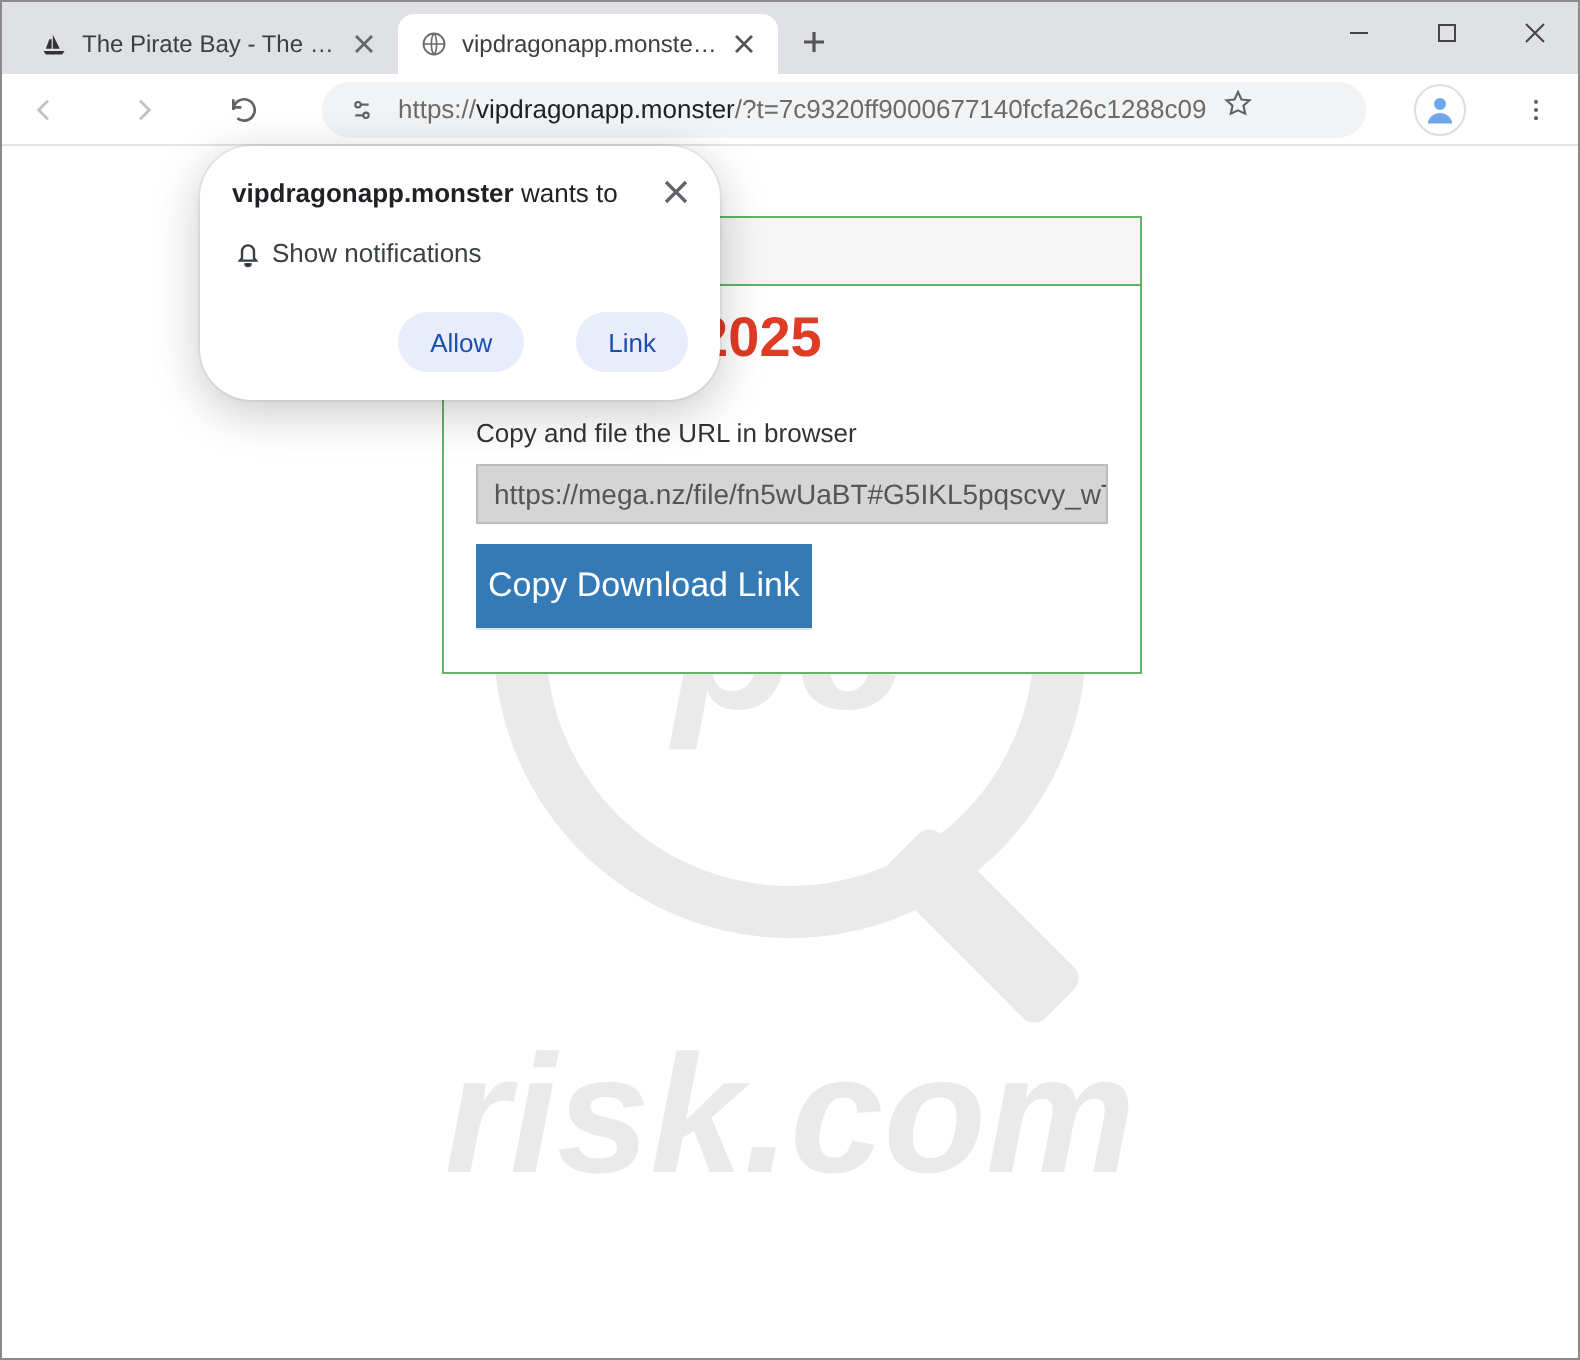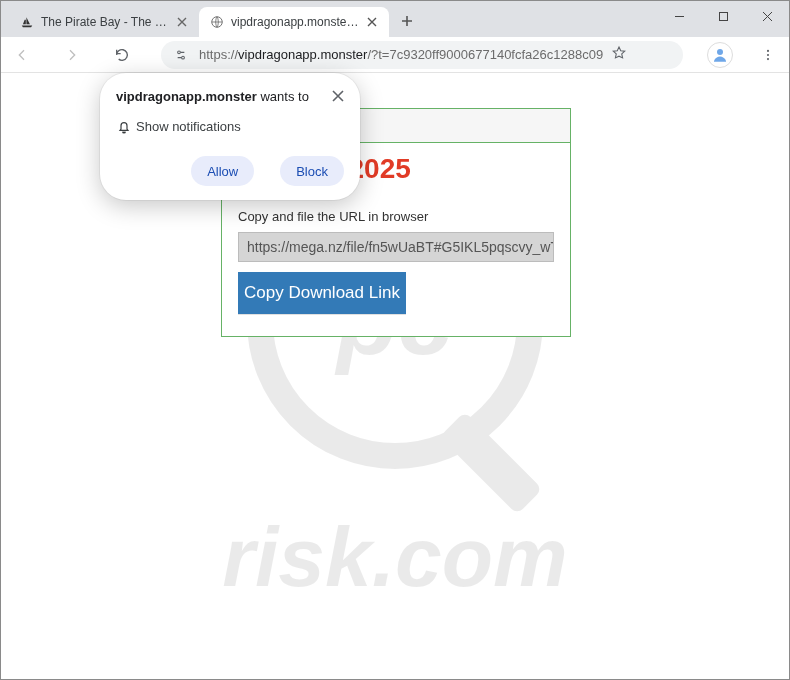--- a/index.html
+++ b/index.html
@@ -446,15 +446,15 @@
     <span>
       <svg width="16" height="16" viewBox="0 0 24 24">
           <path fill="none" stroke="#3c4043" stroke-width="1.8" d="M6 17h12l-1.5-2V10a4.5 4.5 0 0 0-9 0v5L6 17z"></path>
           <path stroke="#3c4043" stroke-width="1.8" d="M10 19a2 2 0 0 0 4 0"></path>
         </svg>
     </span>
     <span>Show notifications</span>
   </div>
   <div class="prompt-actions">
     <div class="pill">Allow</div>
-    <div class="pill">Block</div>
+    <div class="pill">Link</div>
   </div>
 </div>
 
 </body></html>

